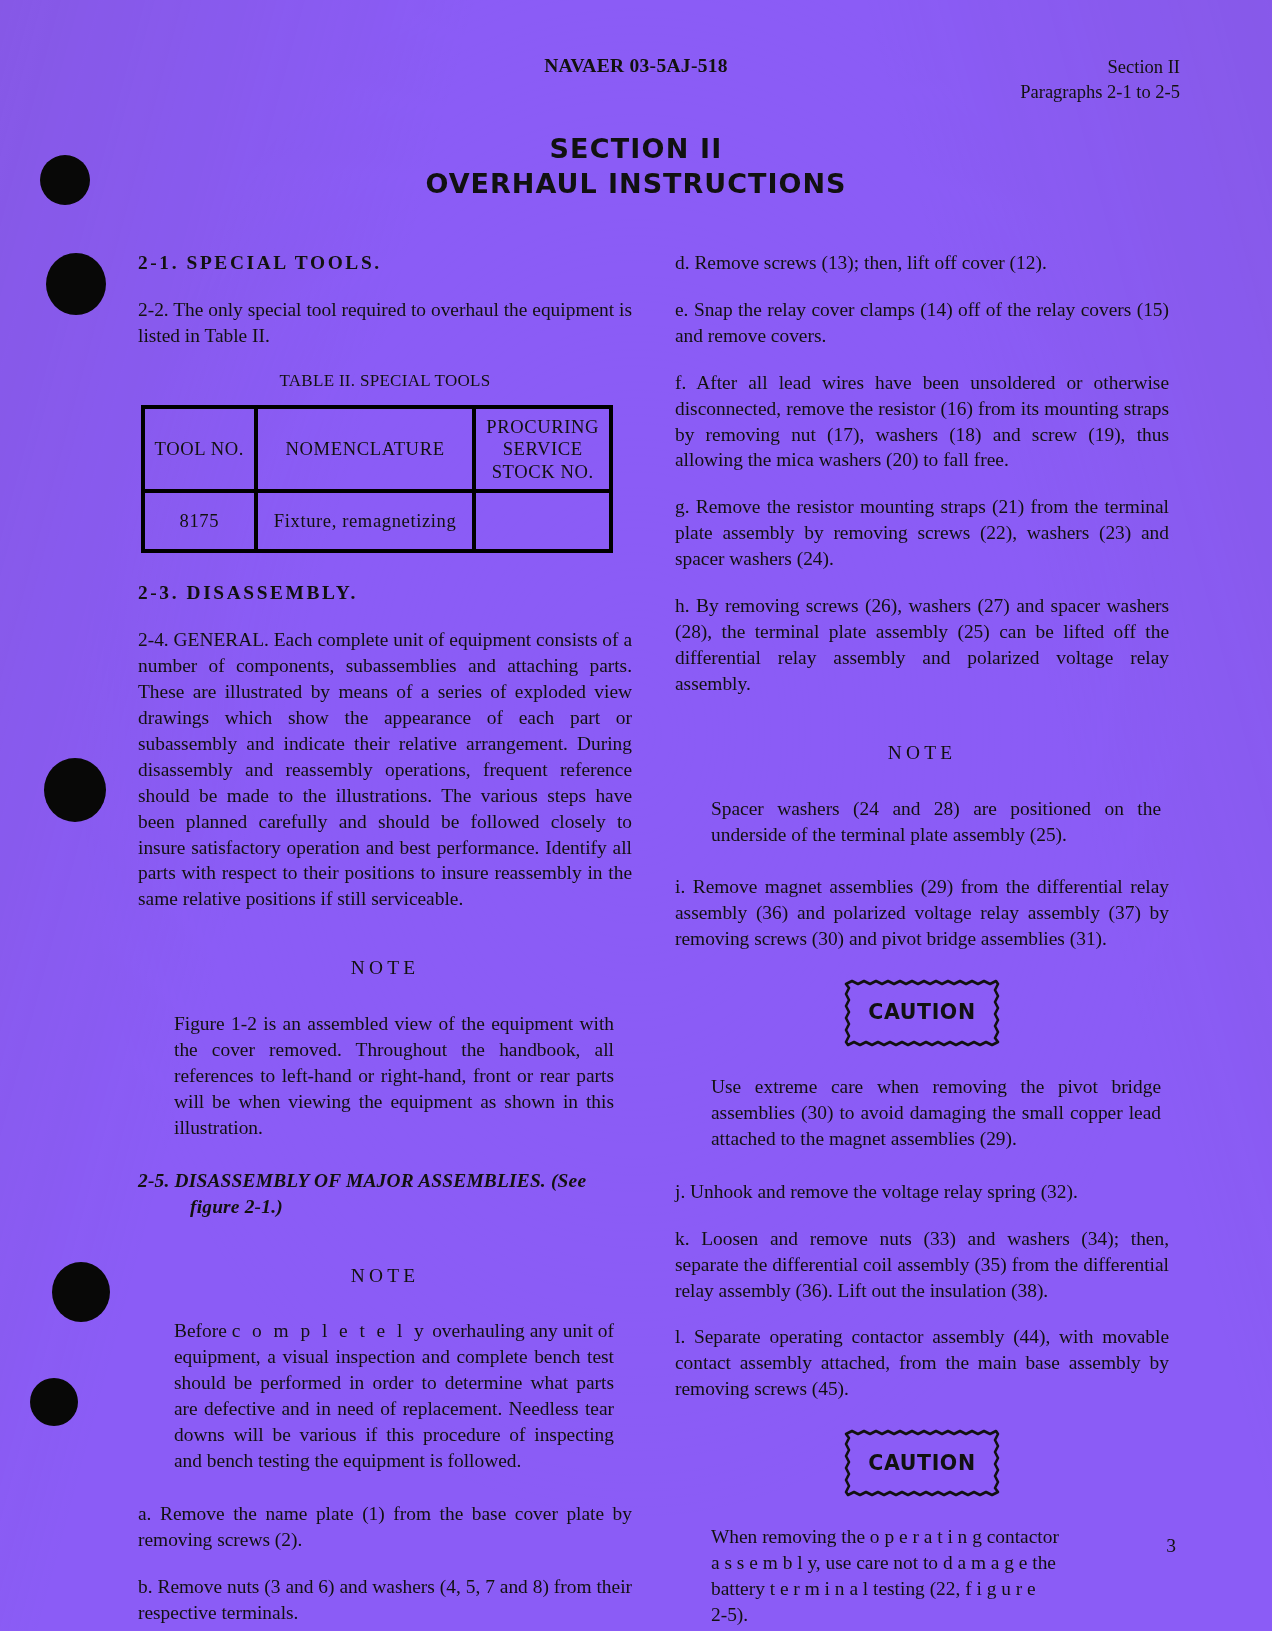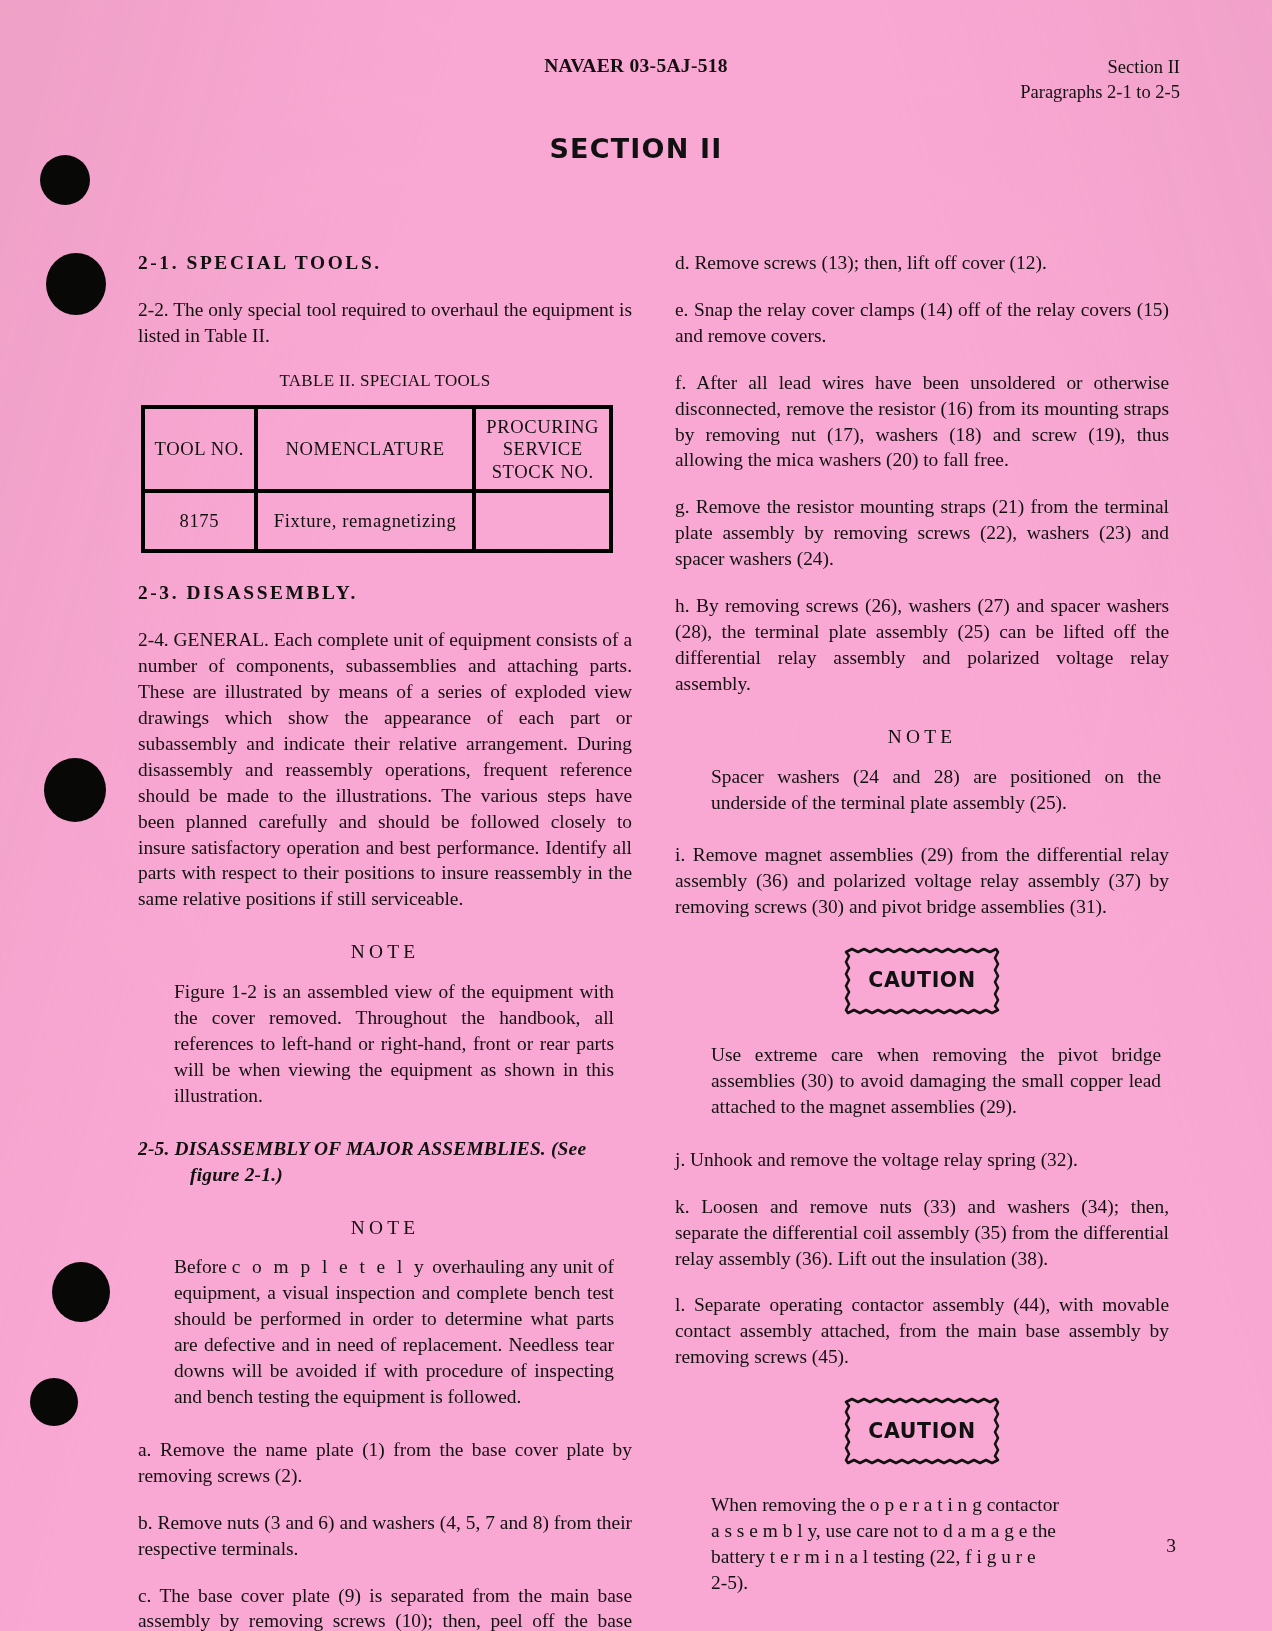--- a/index.html
+++ b/index.html
@@ -4,21 +4,21 @@
 <style>
   html, body {
     margin: 0;
     padding: 0;
     background: #6c6c6c;
   }
   .page {
     position: relative;
     width: 1272px;
     height: 1631px;
-    background: #f9a8d4;
+    background: #8b5cf6;
     overflow: hidden;
     font-family: "Liberation Serif", "DejaVu Serif", serif;
     color: #121110;
     box-sizing: border-box;
   }
   
   .page::after {
     content: "";
     position: absolute;
     inset: 0;
@@ -106,21 +106,21 @@
   }
   .sec-head-tight .cont {
     display: block;
     padding-left: 52px;
   }
 
   .note-head {
     text-align: center;
     letter-spacing: 4.2px;
     font-size: 19.4px;
-    margin: 0;
+    margin: 16px;
   }
   .note-body {
     padding-left: 36px;
     padding-right: 18px;
     text-align: justify;
   }
   .note-body.wide { padding-right: 8px; }
   .track-3 { letter-spacing: 3.4px; }
 
   
@@ -199,20 +199,21 @@
   <div class="punch" style="left:30px;  top:1378px; width:48px; height:48px;"></div>
 
   <div class="hdr-doc">NAVAER 03-5AJ-518</div>
   <div class="hdr-right">
     <div>Section II</div>
     <div>Paragraphs 2-1 to 2-5</div>
   </div>
 
   <div class="title-block">
     <div class="title-line1">SECTION II</div>
+    <div class="title-line2">OVERHAUL INSTRUCTIONS</div>
   </div>
 
   <div class="col col-left">
 
     <p class="sec-head">2-1. SPECIAL TOOLS.</p>
     <div class="gap"></div>
 
     <p>2-2.  The only special tool required to overhaul the equipment is listed in Table II.</p>
     <div class="gap"></div>
 
@@ -252,21 +253,21 @@
 
     <div class="gap-lg"></div>
     <p class="sec-head-tight">
       <span>2-5.  DISASSEMBLY OF MAJOR ASSEMBLIES.  (See</span>
       <span class="cont">figure 2-1.)</span>
     </p>
 
     <div class="gap-lg"></div>
     <p class="note-head">NOTE</p>
     <div class="gap-sm"></div>
-    <p class="note-body"><span>Before </span><span class="track-3">c o m p l e t e l y</span><span> overhauling any unit of equipment, a visual inspection and complete bench test should be performed in order to determine what parts are defective and in need of replacement.  Needless tear downs will be avoided if with procedure of inspecting and bench testing the equipment is followed.</span></p>
+    <p class="note-body"><span>Before </span><span class="track-3">c o m p l e t e l y</span><span> overhauling any unit of equipment, a visual inspection and complete bench test should be performed in order to determine what parts are defective and in need of replacement.  Needless tear downs will be various if this procedure of inspecting and bench testing the equipment is followed.</span></p>
 
     <div class="gap-lg"></div>
     <p>a.  Remove the name plate (1) from the base cover plate by removing screws (2).</p>
     <div class="gap"></div>
     <p>b.  Remove nuts (3 and 6) and washers (4, 5, 7 and 8) from their respective terminals.</p>
     <div class="gap"></div>
     <p>c.  The base cover plate (9) is separated from the main base assembly by removing screws (10); then, peel off the base sealing tape (11).</p>
   </div>
 
   <div class="col col-right">

